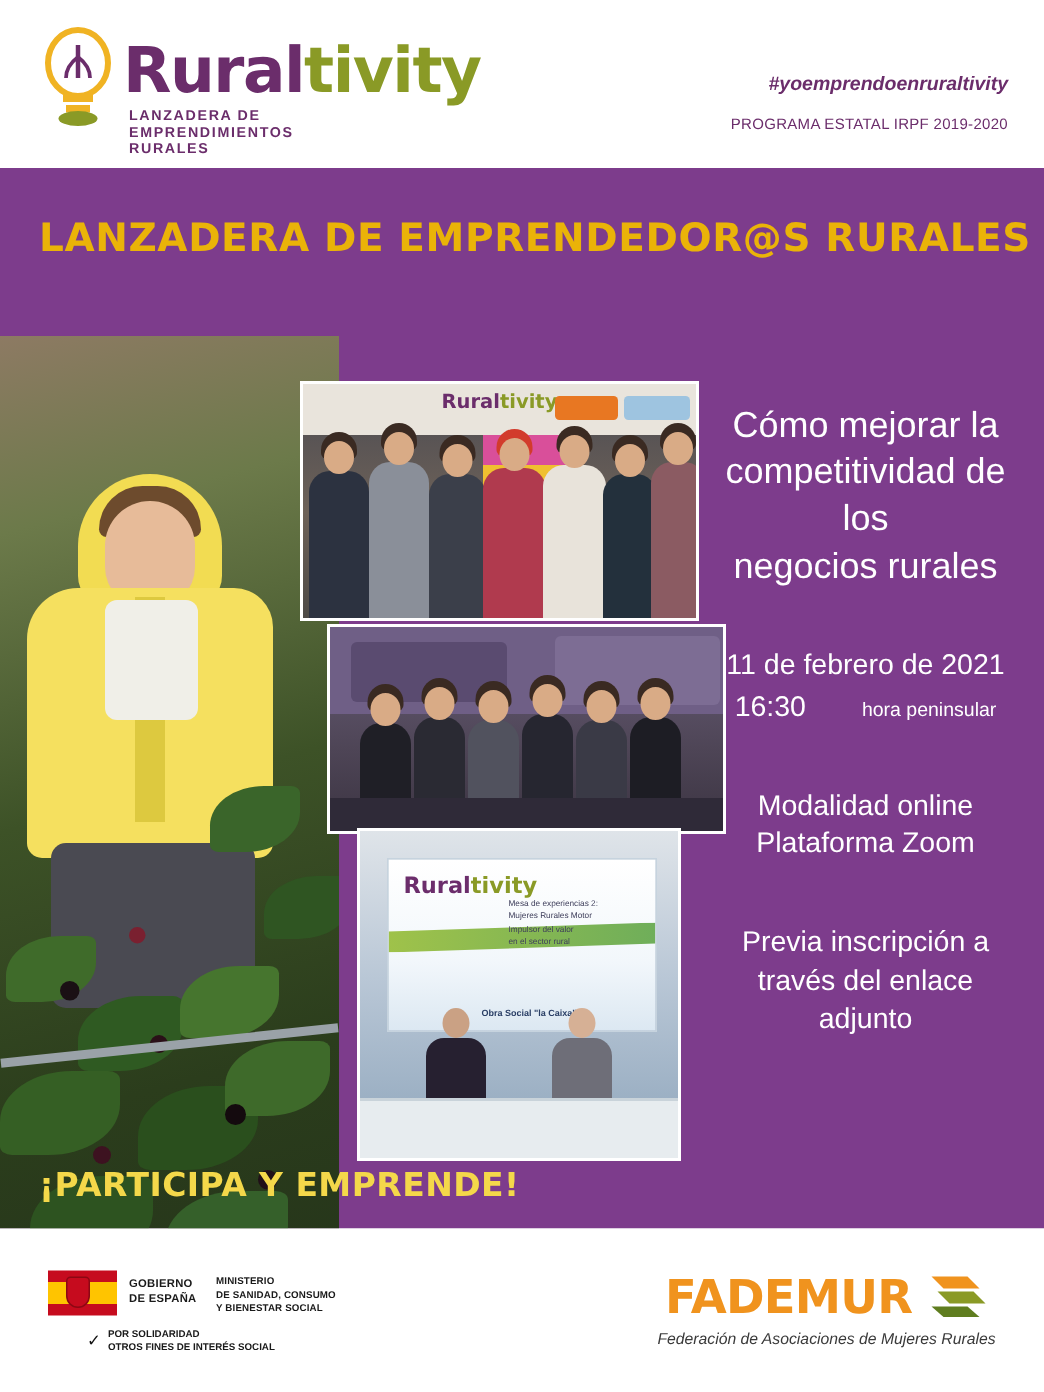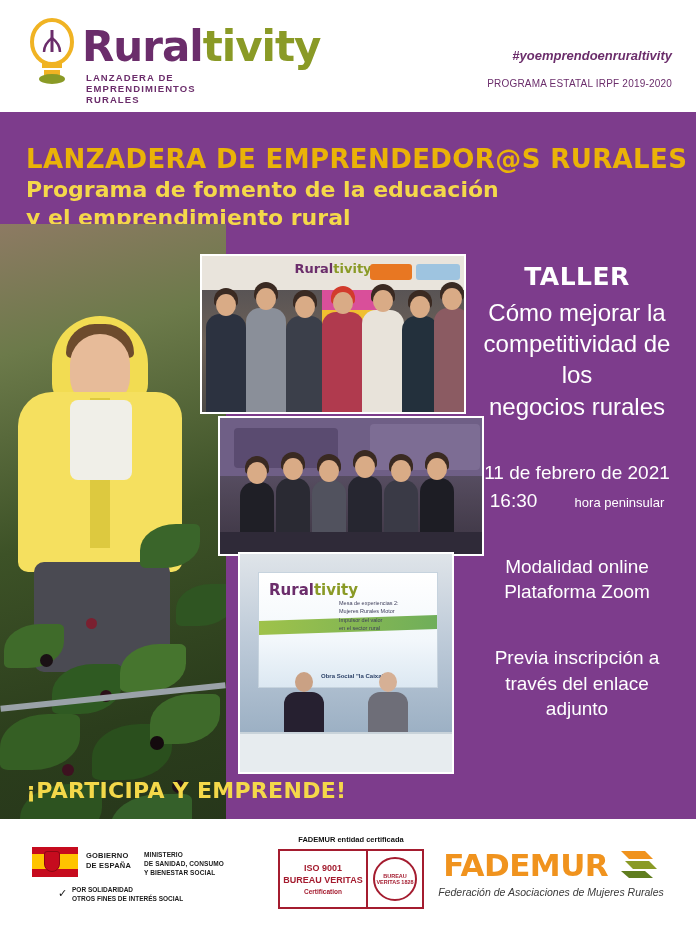--- a/index.html
+++ b/index.html
@@ -266,24 +266,20 @@
       </div>
       <div class="logo-sub">LANZADERA DE EMPRENDIMIENTOS RURALES</div>
     </div>
     <div class="hashtag">#yoemprendoenruraltivity</div>
     <div class="programa-estatal">PROGRAMA ESTATAL IRPF 2019-2020</div>
   </div>
 
   <div class="body-area">
 
     <div class="title-1">LANZADERA DE EMPRENDEDOR@S RURALES</div>
-    <div class="title-2">
-      <span>Programa de fomento de la educación</span><br>
-      <span>y el emprendimiento rural</span>
-    </div>
 
     <div class="photo-main">
       <div class="pm-person">
         <div class="pm-hood"></div>
         <div class="pm-hair"></div>
         <div class="pm-face"></div>
         <div class="pm-jacket"></div>
         <div class="pm-shirt"></div>
         <div class="pm-pants"></div>
       </div>
@@ -401,21 +397,20 @@
         <div class="bd2" style="background:#262030;"></div>
       </div>
       <div class="pc-p" style="left:128px;">
         <div class="hd2" style="background:#d6b095;"></div>
         <div class="bd2" style="background:#6e6e78;"></div>
       </div>
       <div class="pc-table"></div>
     </div>
 
     <div class="right-col">
-      <div class="taller">TALLER</div>
       <div class="desc">
         <span>Cómo mejorar la</span><br>
         <span>competitividad de los</span><br>
         <span>negocios rurales</span>
       </div>
       <div class="fecha">11 de febrero de 2021</div>
       <div class="hora">
         <span>16:30</span>
         <span class="small">hora peninsular</span>
       </div>
@@ -448,33 +443,20 @@
         <span>DE SANIDAD, CONSUMO</span><br>
         <span>Y BIENESTAR SOCIAL</span>
       </div>
       <div class="gob-check">✓</div>
       <div class="gob-bottom">
         <span>POR SOLIDARIDAD</span><br>
         <span>OTROS FINES DE INTERÉS SOCIAL</span>
       </div>
     </div>
 
-    <div class="bv-block">
-      <div class="bv-title">FADEMUR entidad certificada</div>
-      <div class="bv-box">
-        <div class="bv-left">
-          <div class="bv-iso">ISO 9001</div>
-          <div class="bv-bur">BUREAU VERITAS</div>
-          <div class="bv-cert">Certification</div>
-        </div>
-        <div class="bv-right">
-          <div class="bv-seal">BUREAU VERITAS 1828</div>
-        </div>
-      </div>
-    </div>
 
     <div class="fademur">
       <span class="fademur-name">FADEMUR</span>
       <span class="fademur-mark">
         <svg width="40" height="30" viewBox="0 0 40 30">
           <path d="M2 2 H26 L34 10 H10 Z" fill="#f0931e"></path>
           <path d="M6 12 H30 L38 20 H14 Z" fill="#8a9a26"></path>
           <path d="M2 22 H26 L34 29 H10 Z" fill="#5f7d1f"></path>
         </svg>
       </span>

